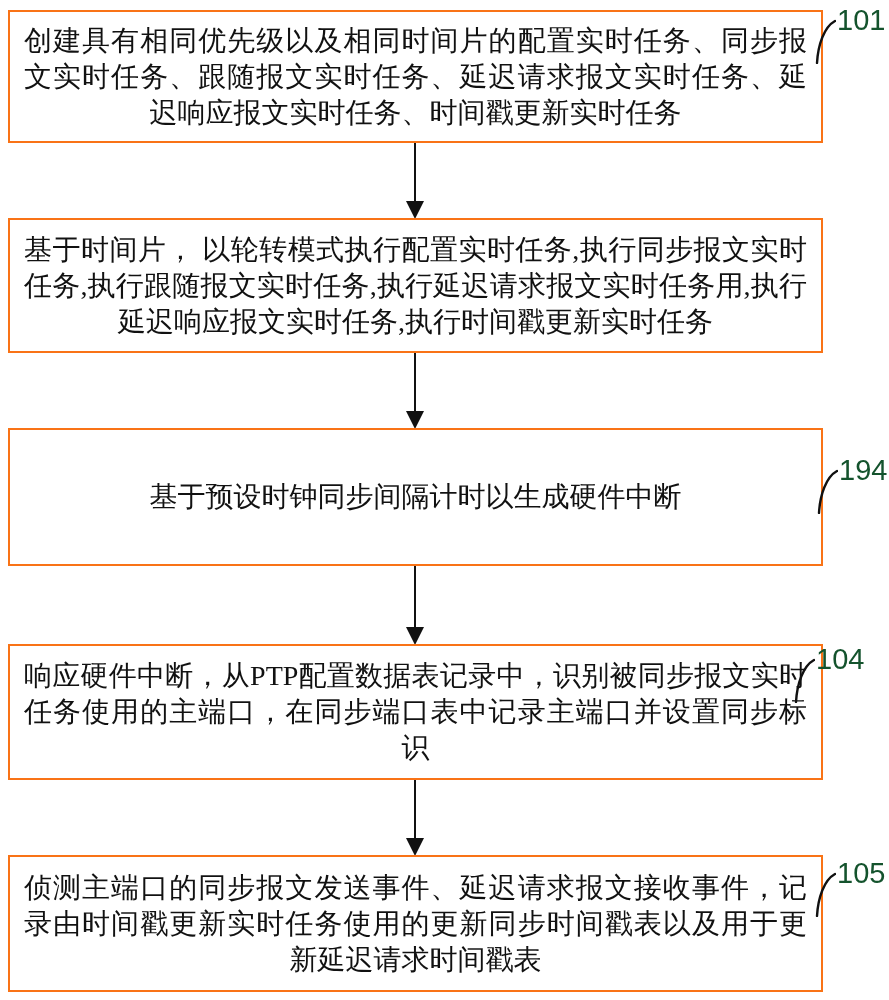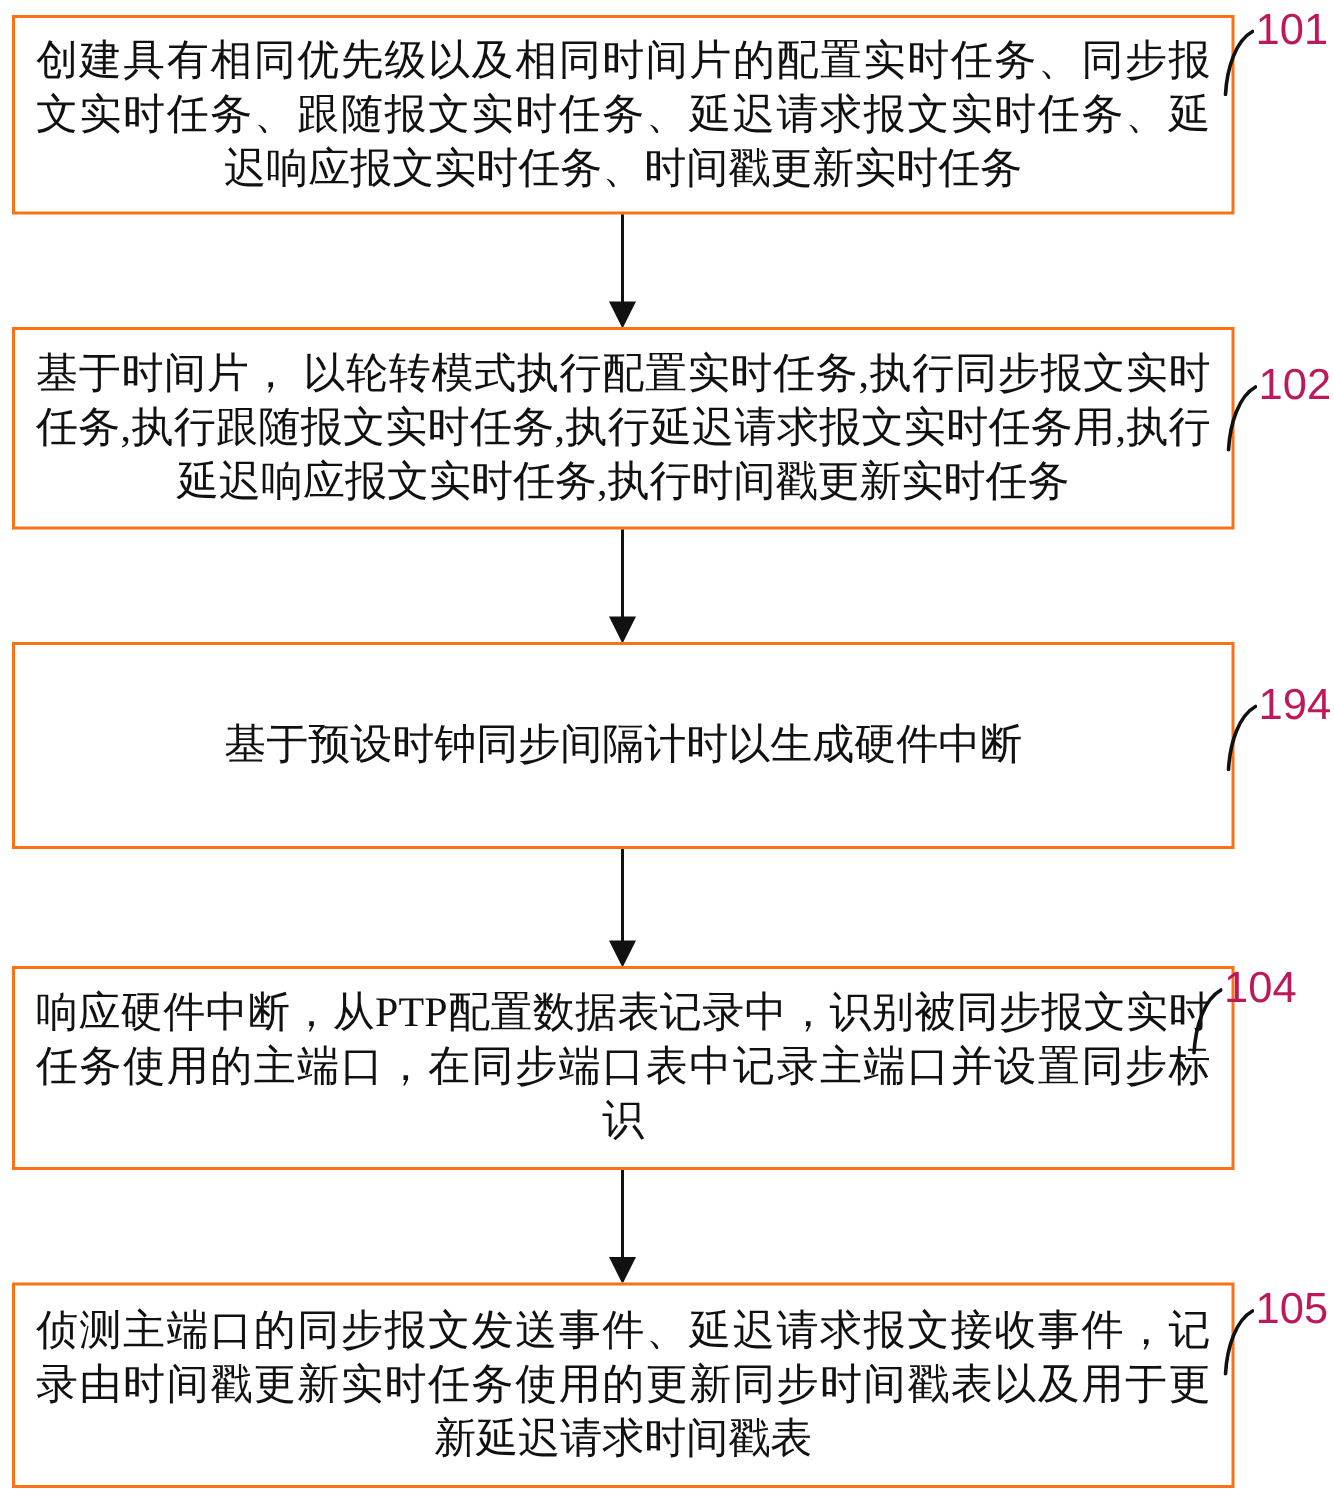--- a/index.html
+++ b/index.html
@@ -82,21 +82,21 @@
   .ref svg path {
     fill: none;
     stroke: #111111;
     stroke-width: 2.4;
     stroke-linecap: round;
   }
   .ref .num {
     font-family: "Liberation Sans", "DejaVu Sans", sans-serif;
     font-size: 29px;
     line-height: 1;
-    color: #be185d;
+    color: #14532d;
     margin-left: 1px;
   }
   .ref1 { left: 814px; top: 6px; }
   .ref2 { left: 816px; top: 243px; }
   .ref3 { left: 816px; top: 456px; }
   .ref4 { left: 793px; top: 645px; }
   .ref5 { left: 814px; top: 859px; }
 </style>
 </head>
 <body>
@@ -113,26 +113,20 @@
     <span class="num">101</span>
   </div>
 
   <div class="arrow arrow1">
     <span class="shaft"></span>
     <span class="head"></span>
   </div>
 
   <div class="box box2">
     <div class="box-text">基于时间片， 以轮转模式执行配置实时任务,执行同步报文实时任务,执行跟随报文实时任务,执行延迟请求报文实时任务用,执行延迟响应报文实时任务,执行时间戳更新实时任务</div>
-  </div>
-  <div class="ref ref2">
-    <svg viewBox="0 0 22 46" width="22" height="46">
-      <path d="M3,45 C4,27 10,9 21,3"></path>
-    </svg>
-    <span class="num">102</span>
   </div>
 
   <div class="arrow arrow2">
     <span class="shaft"></span>
     <span class="head"></span>
   </div>
 
   <div class="box box3">
     <div class="box-text">基于预设时钟同步间隔计时以生成硬件中断</div>
   </div>

